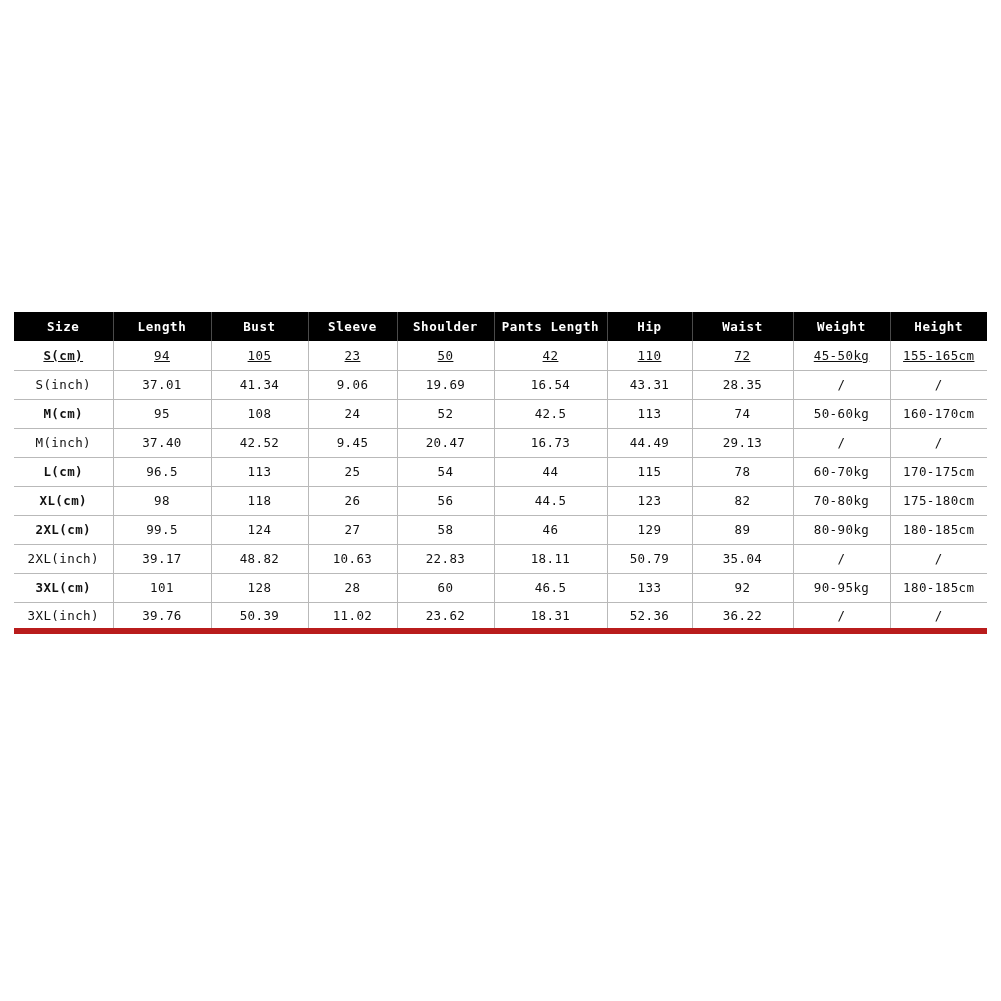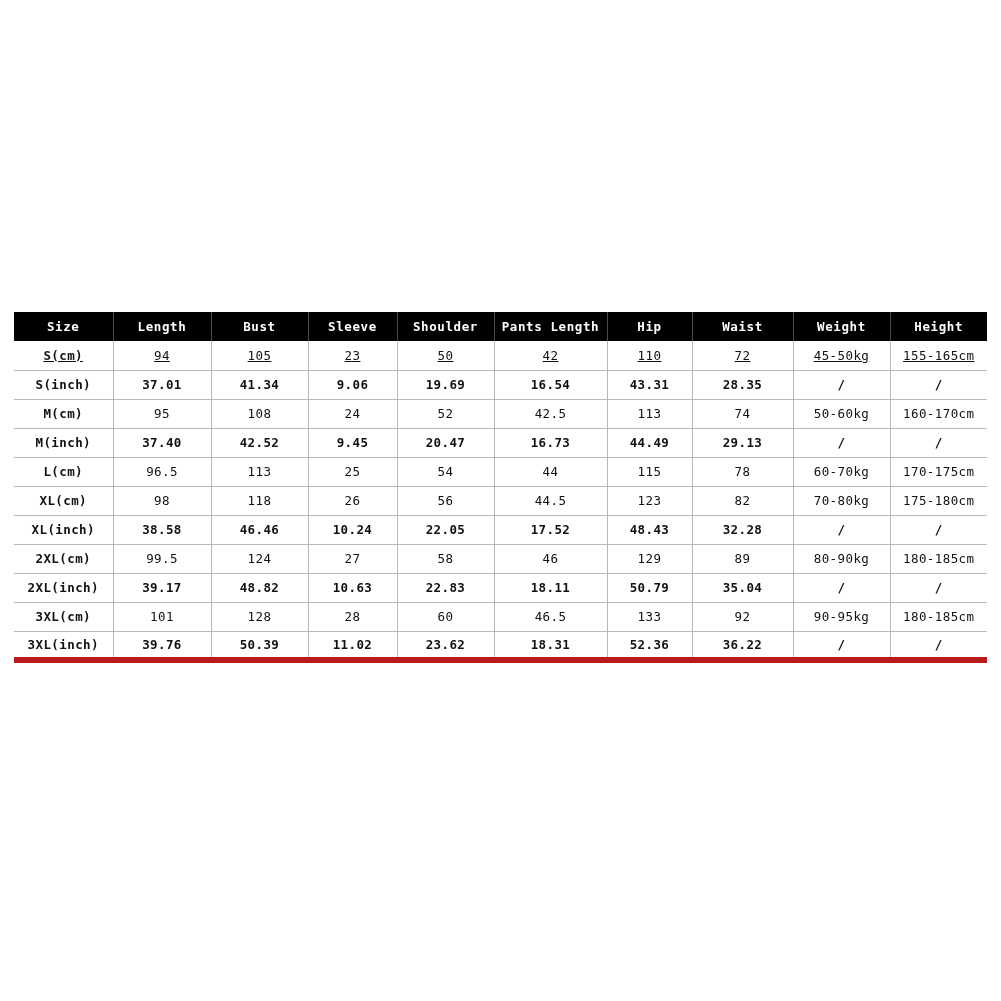--- a/index.html
+++ b/index.html
@@ -70,21 +70,21 @@
     letter-spacing: 0.4px;
     white-space: nowrap;
     background: #ffffff;
     box-sizing: border-box;
   }
   tbody td:last-child { border-right: none; }
   tbody tr:first-child td { border-top: none; text-decoration: underline; }
   tbody tr:last-child td { border-bottom: 6px solid #b91c1c; }
 
   
-  tbody tr.unit-inch td { font-weight: 700; }
+  tbody tr.unit-inch td { font-weight: 400; }
   tbody tr.unit-cm td { font-weight: 400; }
 
   
   tbody td.size-cell { font-weight: 700; }
   tbody tr.unit-cm td.size-cell { font-weight: 700; }
 
   td.slash { font-weight: 700; }
 </style>
 </head>
 <body>
@@ -183,32 +183,20 @@
           <td>98</td>
           <td>118</td>
           <td>26</td>
           <td>56</td>
           <td>44.5</td>
           <td>123</td>
           <td>82</td>
           <td>70-80kg</td>
           <td>175-180cm</td>
         </tr>
-        <tr class="unit-inch">
-          <td class="size-cell">XL(inch)</td>
-          <td>38.58</td>
-          <td>46.46</td>
-          <td>10.24</td>
-          <td>22.05</td>
-          <td>17.52</td>
-          <td>48.43</td>
-          <td>32.28</td>
-          <td class="slash">/</td>
-          <td class="slash">/</td>
-        </tr>
         <tr class="unit-cm">
           <td class="size-cell">2XL(cm)</td>
           <td>99.5</td>
           <td>124</td>
           <td>27</td>
           <td>58</td>
           <td>46</td>
           <td>129</td>
           <td>89</td>
           <td>80-90kg</td>

